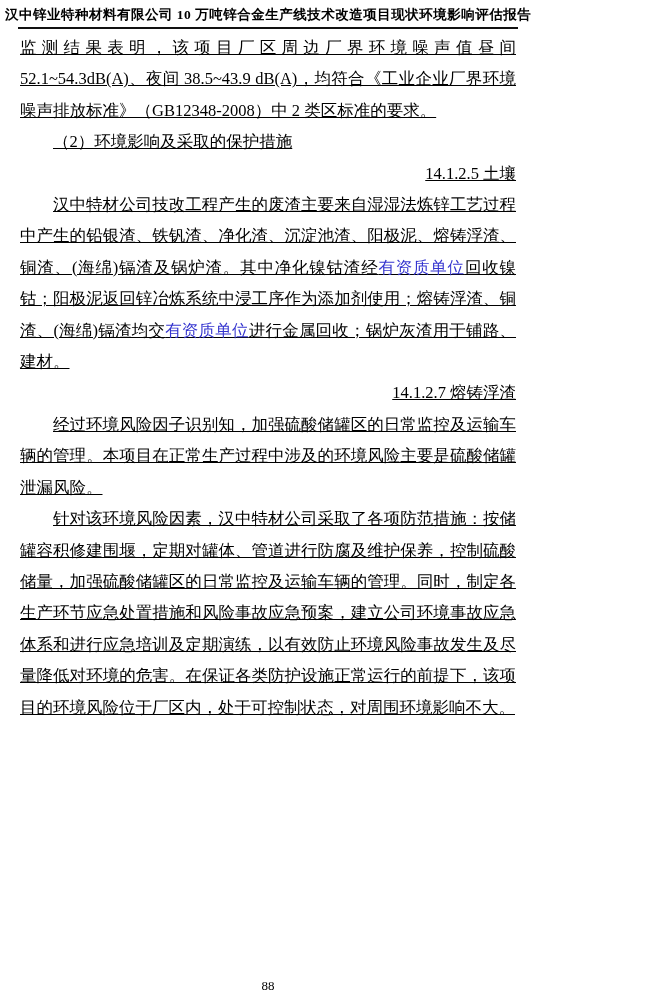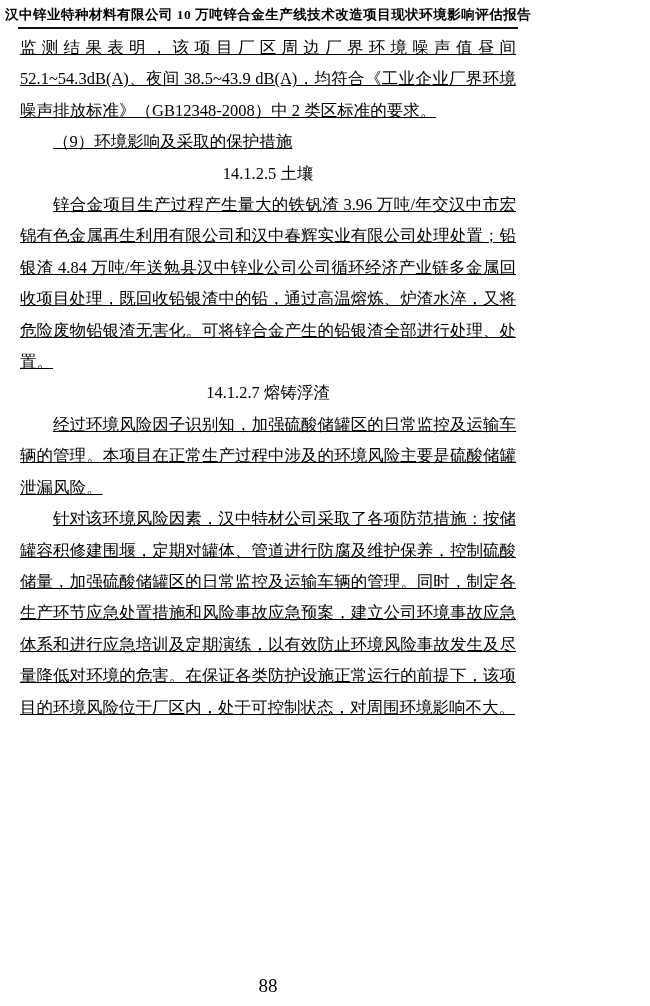--- a/index.html
+++ b/index.html
@@ -37,57 +37,60 @@
     text-justify: inter-ideograph;
   }
   .doc-body p { margin: 0; text-indent: 2em; text-decoration: underline; }
   .doc-body p.no-indent { text-indent: 0; }
   .section-heading {
     margin: 0;
     font-size: 16.5px;
     font-weight: normal;
     line-height: 31.4px;
     text-indent: 0;
-    text-align: center;
+    text-align: right;
+    text-decoration: underline;
   }
   .link-text {
     color: #3535cf;
     cursor: pointer;
   }
   .doc-footer {
     position: absolute;
     left: 0; right: 0;
     top: 978px;
     text-align: center;
-    font-size: 19px;
+    font-size: 13px;
     line-height: 16px;
   }
 </style>
 </head>
 <body>
 
 <div class="page">
 
   <div class="doc-header">汉中锌业特种材料有限公司 10 万吨锌合金生产线技术改造项目现状环境影响评估报告</div>
 
   <div class="header-rule"></div>
 
   <div class="doc-body">
 
     <p class="no-indent">监测结果表明，该项目厂区周边厂界环境噪声值昼间 52.1~54.3dB(A)、夜间 38.5~43.9 dB(A)，均符合《工业企业厂界环境噪声排放标准》（GB12348-2008）中 2 类区标准的要求。</p>
 
-    <p>（9）环境影响及采取的保护措施</p>
+    <p>（2）环境影响及采取的保护措施</p>
 
 
     <h3 class="section-heading">14.1.2.5 土壤</h3>
 
 
 
+    <p>
+      <span>汉中特材公司技改工程产生的废渣主要来自湿湿法炼锌工艺过程中产生的铅银渣、铁钒渣、净化渣、沉淀池渣、阳极泥、熔铸浮渣、铜渣、(海绵)镉渣及锅炉渣。其中净化镍钴渣经</span><span class="link-text">有资质单位</span><span>回收镍钴；阳极泥返回锌冶炼系统中浸工序作为添加剂使用；熔铸浮渣、铜渣、(海绵)镉渣均交</span><span class="link-text">有资质单位</span><span>进行金属回收；锅炉灰渣用于铺路、建材。</span>
+    </p>
 
-    <p>锌合金项目生产过程产生量大的铁钒渣 3.96 万吨/年交汉中市宏锦有色金属再生利用有限公司和汉中春辉实业有限公司处理处置；铅银渣 4.84 万吨/年送勉县汉中锌业公司公司循环经济产业链多金属回收项目处理，既回收铅银渣中的铅，通过高温熔炼、炉渣水淬，又将危险废物铅银渣无害化。可将锌合金产生的铅银渣全部进行处理、处置。</p>
 
     <h3 class="section-heading">14.1.2.7 熔铸浮渣</h3>
 
     <p>经过环境风险因子识别知，加强硫酸储罐区的日常监控及运输车辆的管理。本项目在正常生产过程中涉及的环境风险主要是硫酸储罐泄漏风险。</p>
 
     <p>针对该环境风险因素，汉中特材公司采取了各项防范措施：按储罐容积修建围堰，定期对罐体、管道进行防腐及维护保养，控制硫酸储量，加强硫酸储罐区的日常监控及运输车辆的管理。同时，制定各生产环节应急处置措施和风险事故应急预案，建立公司环境事故应急体系和进行应急培训及定期演练，以有效防止环境风险事故发生及尽量降低对环境的危害。在保证各类防护设施正常运行的前提下，该项目的环境风险位于厂区内，处于可控制状态，对周围环境影响不大。</p>
 
   </div>
 
   <div class="doc-footer">88</div>

